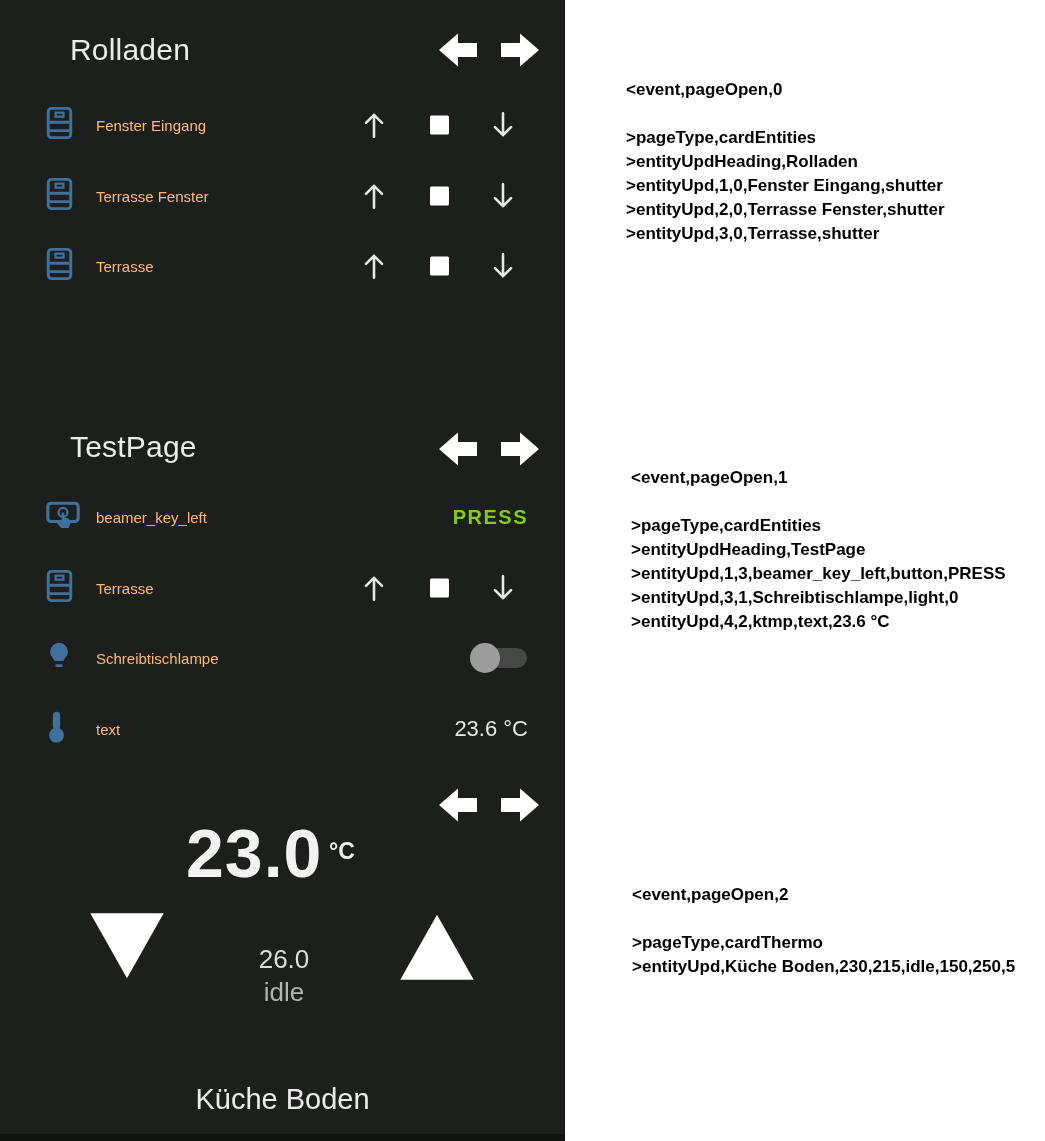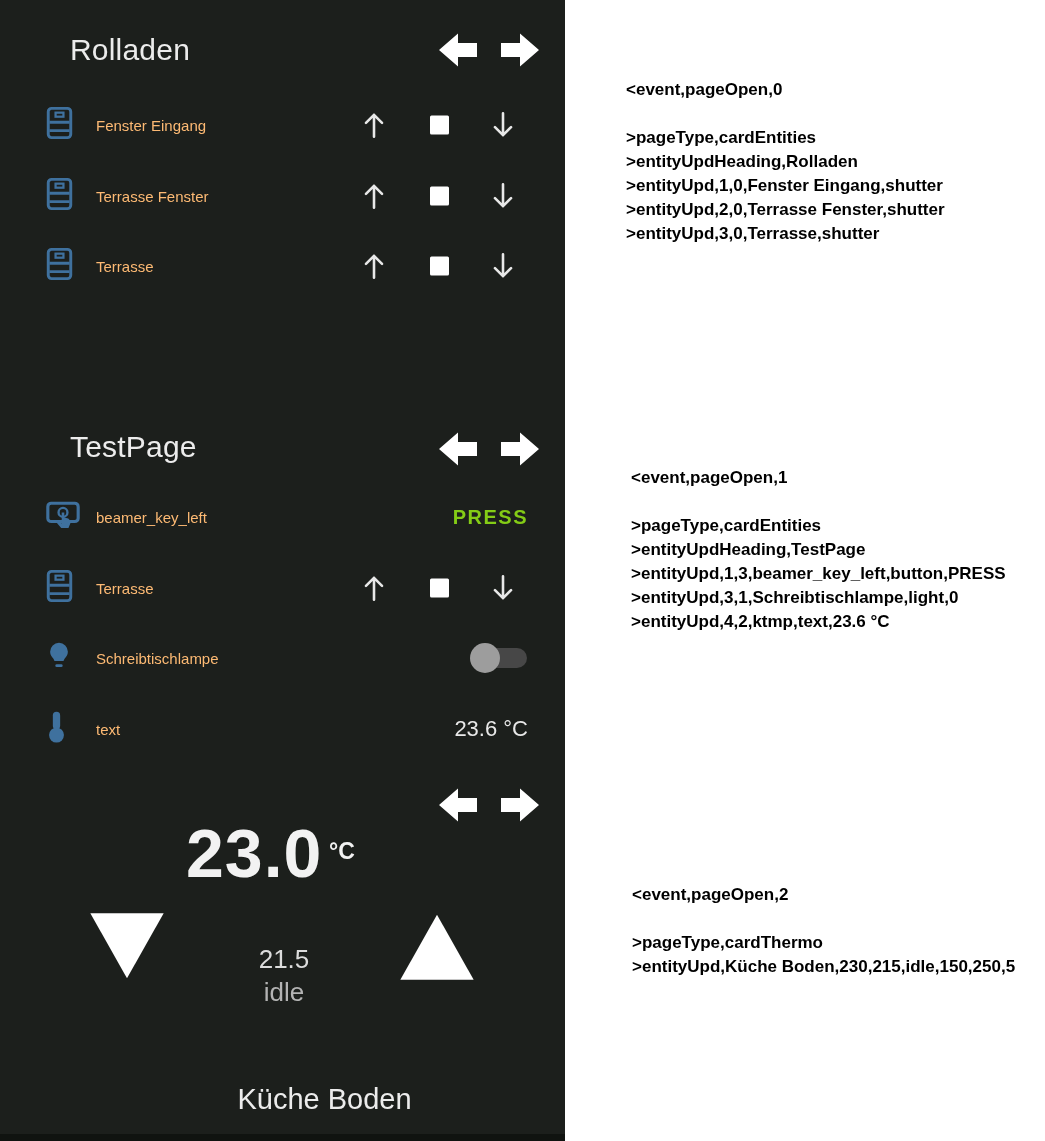--- a/index.html
+++ b/index.html
@@ -32,21 +32,21 @@
   .toggle .knob  { position:absolute; left:0px; top:1px; width:30px; height:30px; border-radius:50%; background:#9d9d9d; }
 
   
   .thermo-temp { position:absolute; left:186px; top:814px; font-size:68px; font-weight:700; color:#f2f2f2; letter-spacing:1px; }
   .thermo-unit { position:absolute; left:329px; top:838px; font-size:23px; font-weight:700; color:#f2f2f2; }
   .thermo-down { position:absolute; left:87px;  top:908px; width:80px; height:74px; }
   .thermo-up   { position:absolute; left:397px; top:911px; width:80px; height:74px; }
   .thermo-down svg, .thermo-up svg { width:100%; height:100%; display:block; }
   .thermo-target { position:absolute; left:214px; top:944px; width:140px; text-align:center; font-size:26px; color:#dcdcdc; }
   .thermo-state  { position:absolute; left:214px; top:977px; width:140px; text-align:center; font-size:26px; color:#b3b3b3; }
-  .thermo-title  { position:absolute; left:0; top:1083px; width:565px; text-align:center; font-size:29px; color:#ececec;margin-left:42px; }
+  .thermo-title  { position:absolute; left:0; top:1083px; width:565px; text-align:center; font-size:29px; color:#ececec; }
 
   
   .log-block { position:absolute; color:#000000; font-weight:700; font-size:17px; }
   .log-line  { height:24px; line-height:24px; white-space:pre;margin-left:14px; }
 </style>
 </head>
 <body>
 
 <div class="stage">
 
@@ -225,21 +225,21 @@
       <span><svg viewBox="0 0 24 22">
             <path d="M1 1.5 H23 L12 21 Z" fill="#ffffff"></path>
           </svg></span>
     </div>
     <div class="thermo-up">
       <span><svg viewBox="0 0 24 22">
             <path d="M12 1 L23 20.5 H1 Z" fill="#ffffff"></path>
           </svg></span>
     </div>
 
-    <div class="thermo-target">21.5</div>
+    <div class="thermo-target">26.0</div>
     <div class="thermo-state">idle</div>
     <div class="thermo-title">Küche Boden</div>
 
     <div class="panel-bottom-strip"></div>
   </div>
 
   <div class="log-block" style="left:612px; top:78px;">
     <div class="log-line">&lt;event,pageOpen,0</div>
     <div class="log-line"></div>
     <div class="log-line">&gt;pageType,cardEntities</div>

